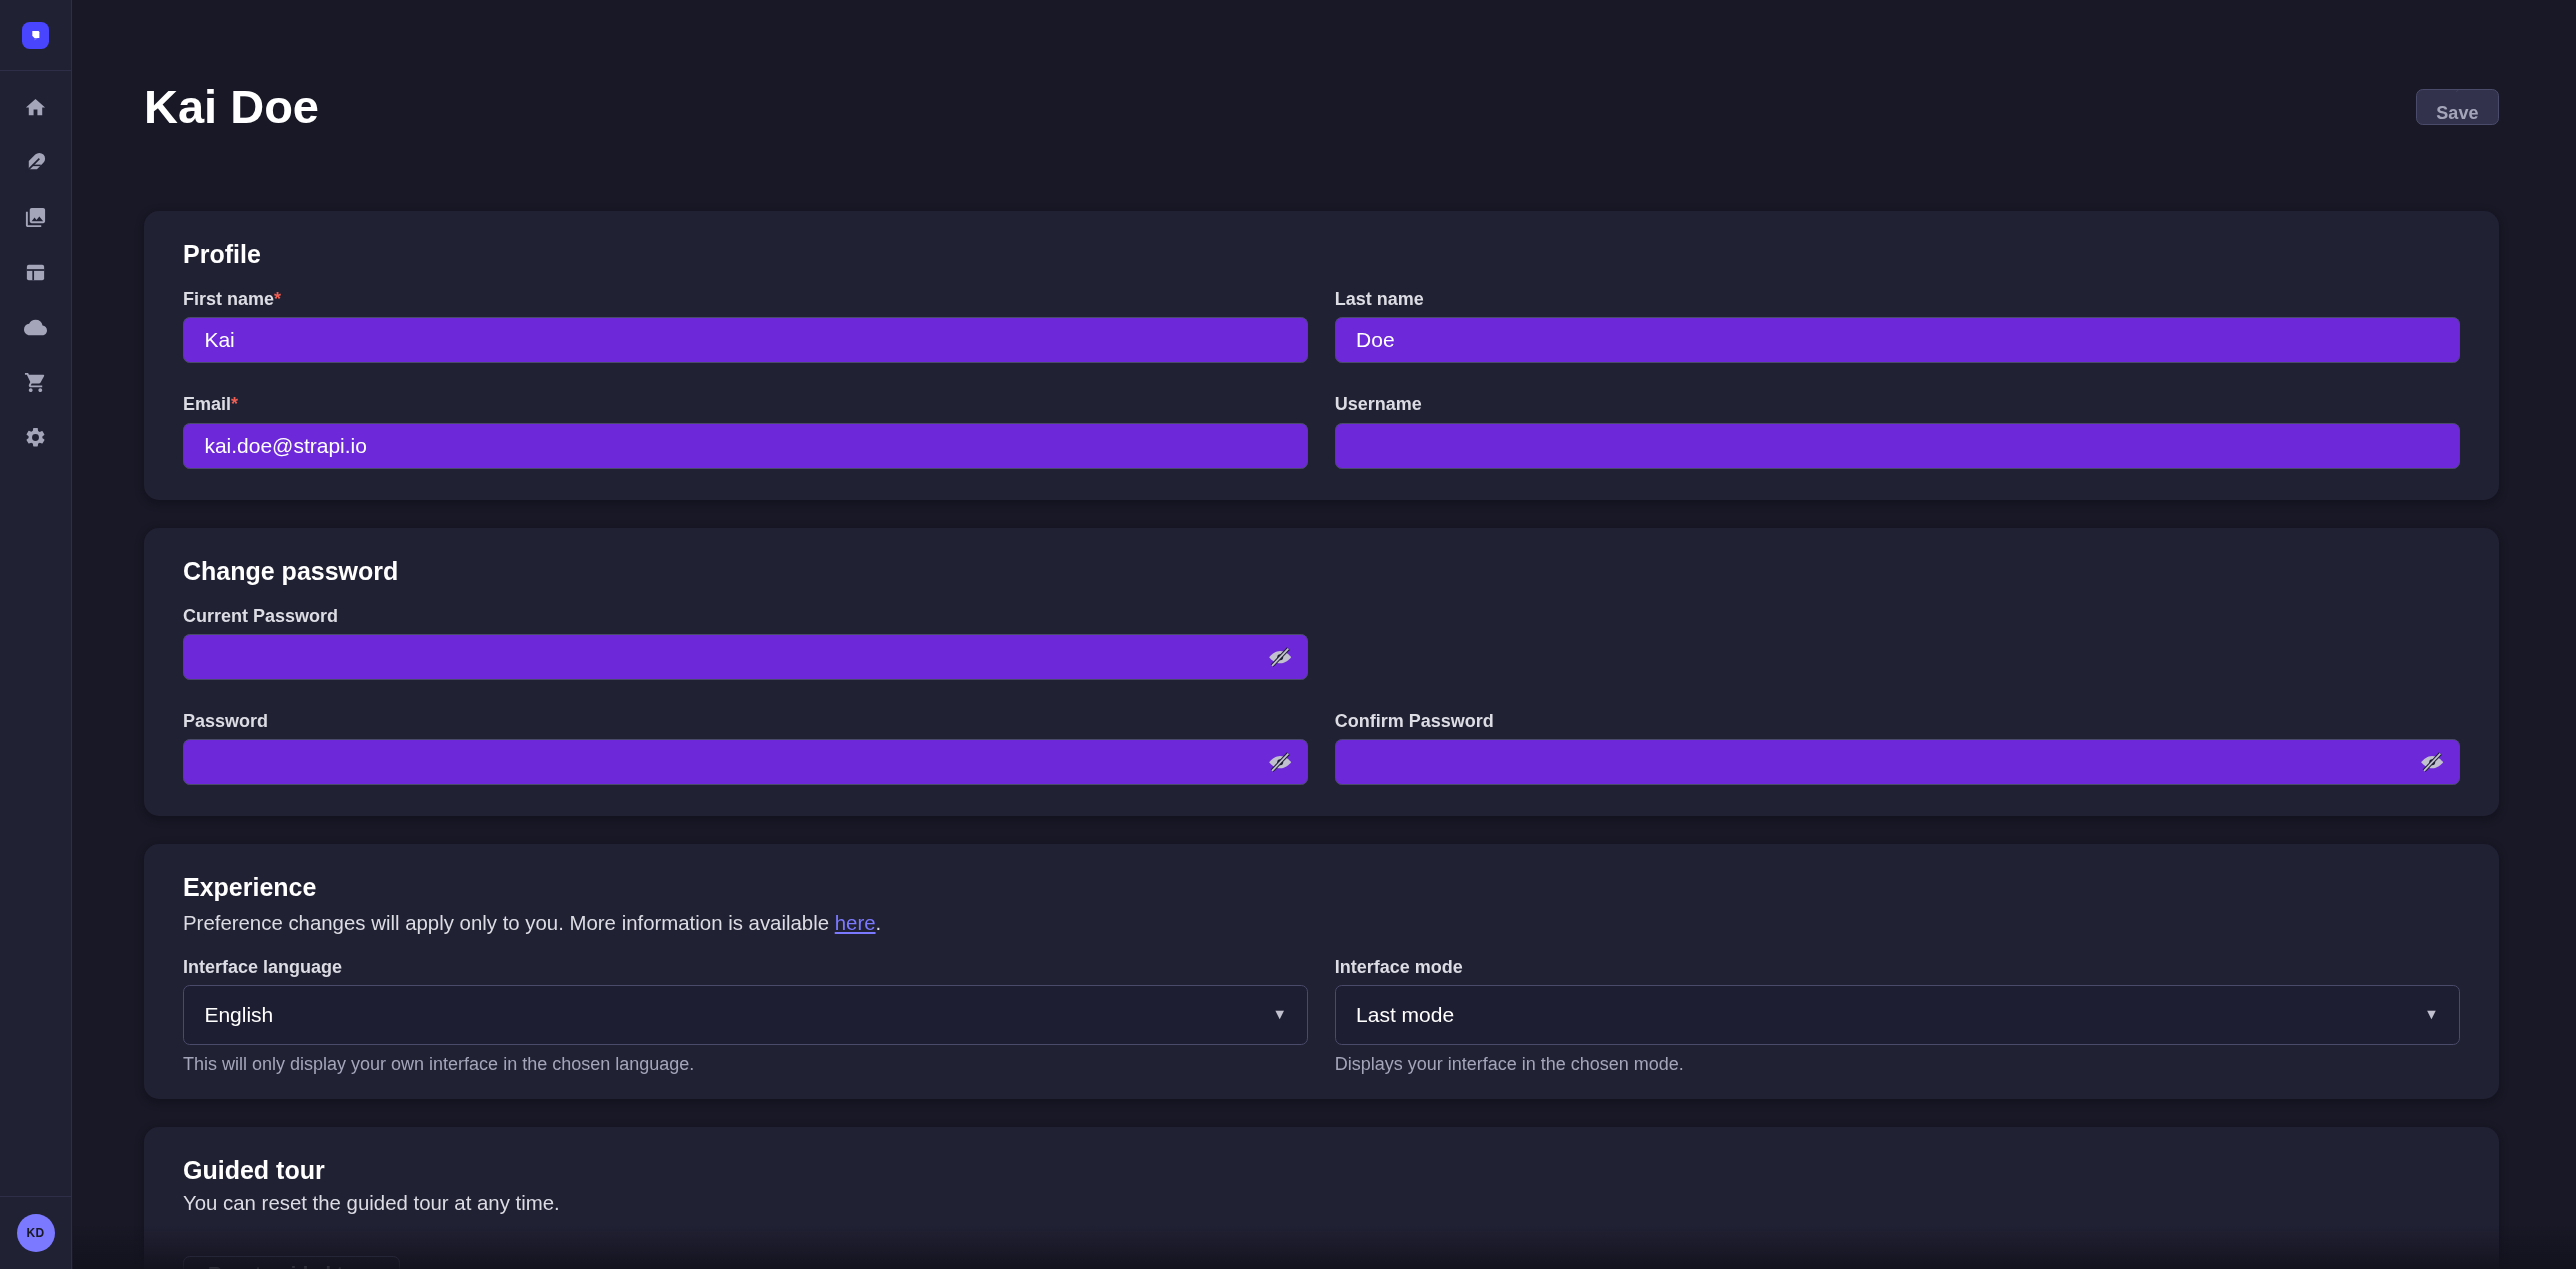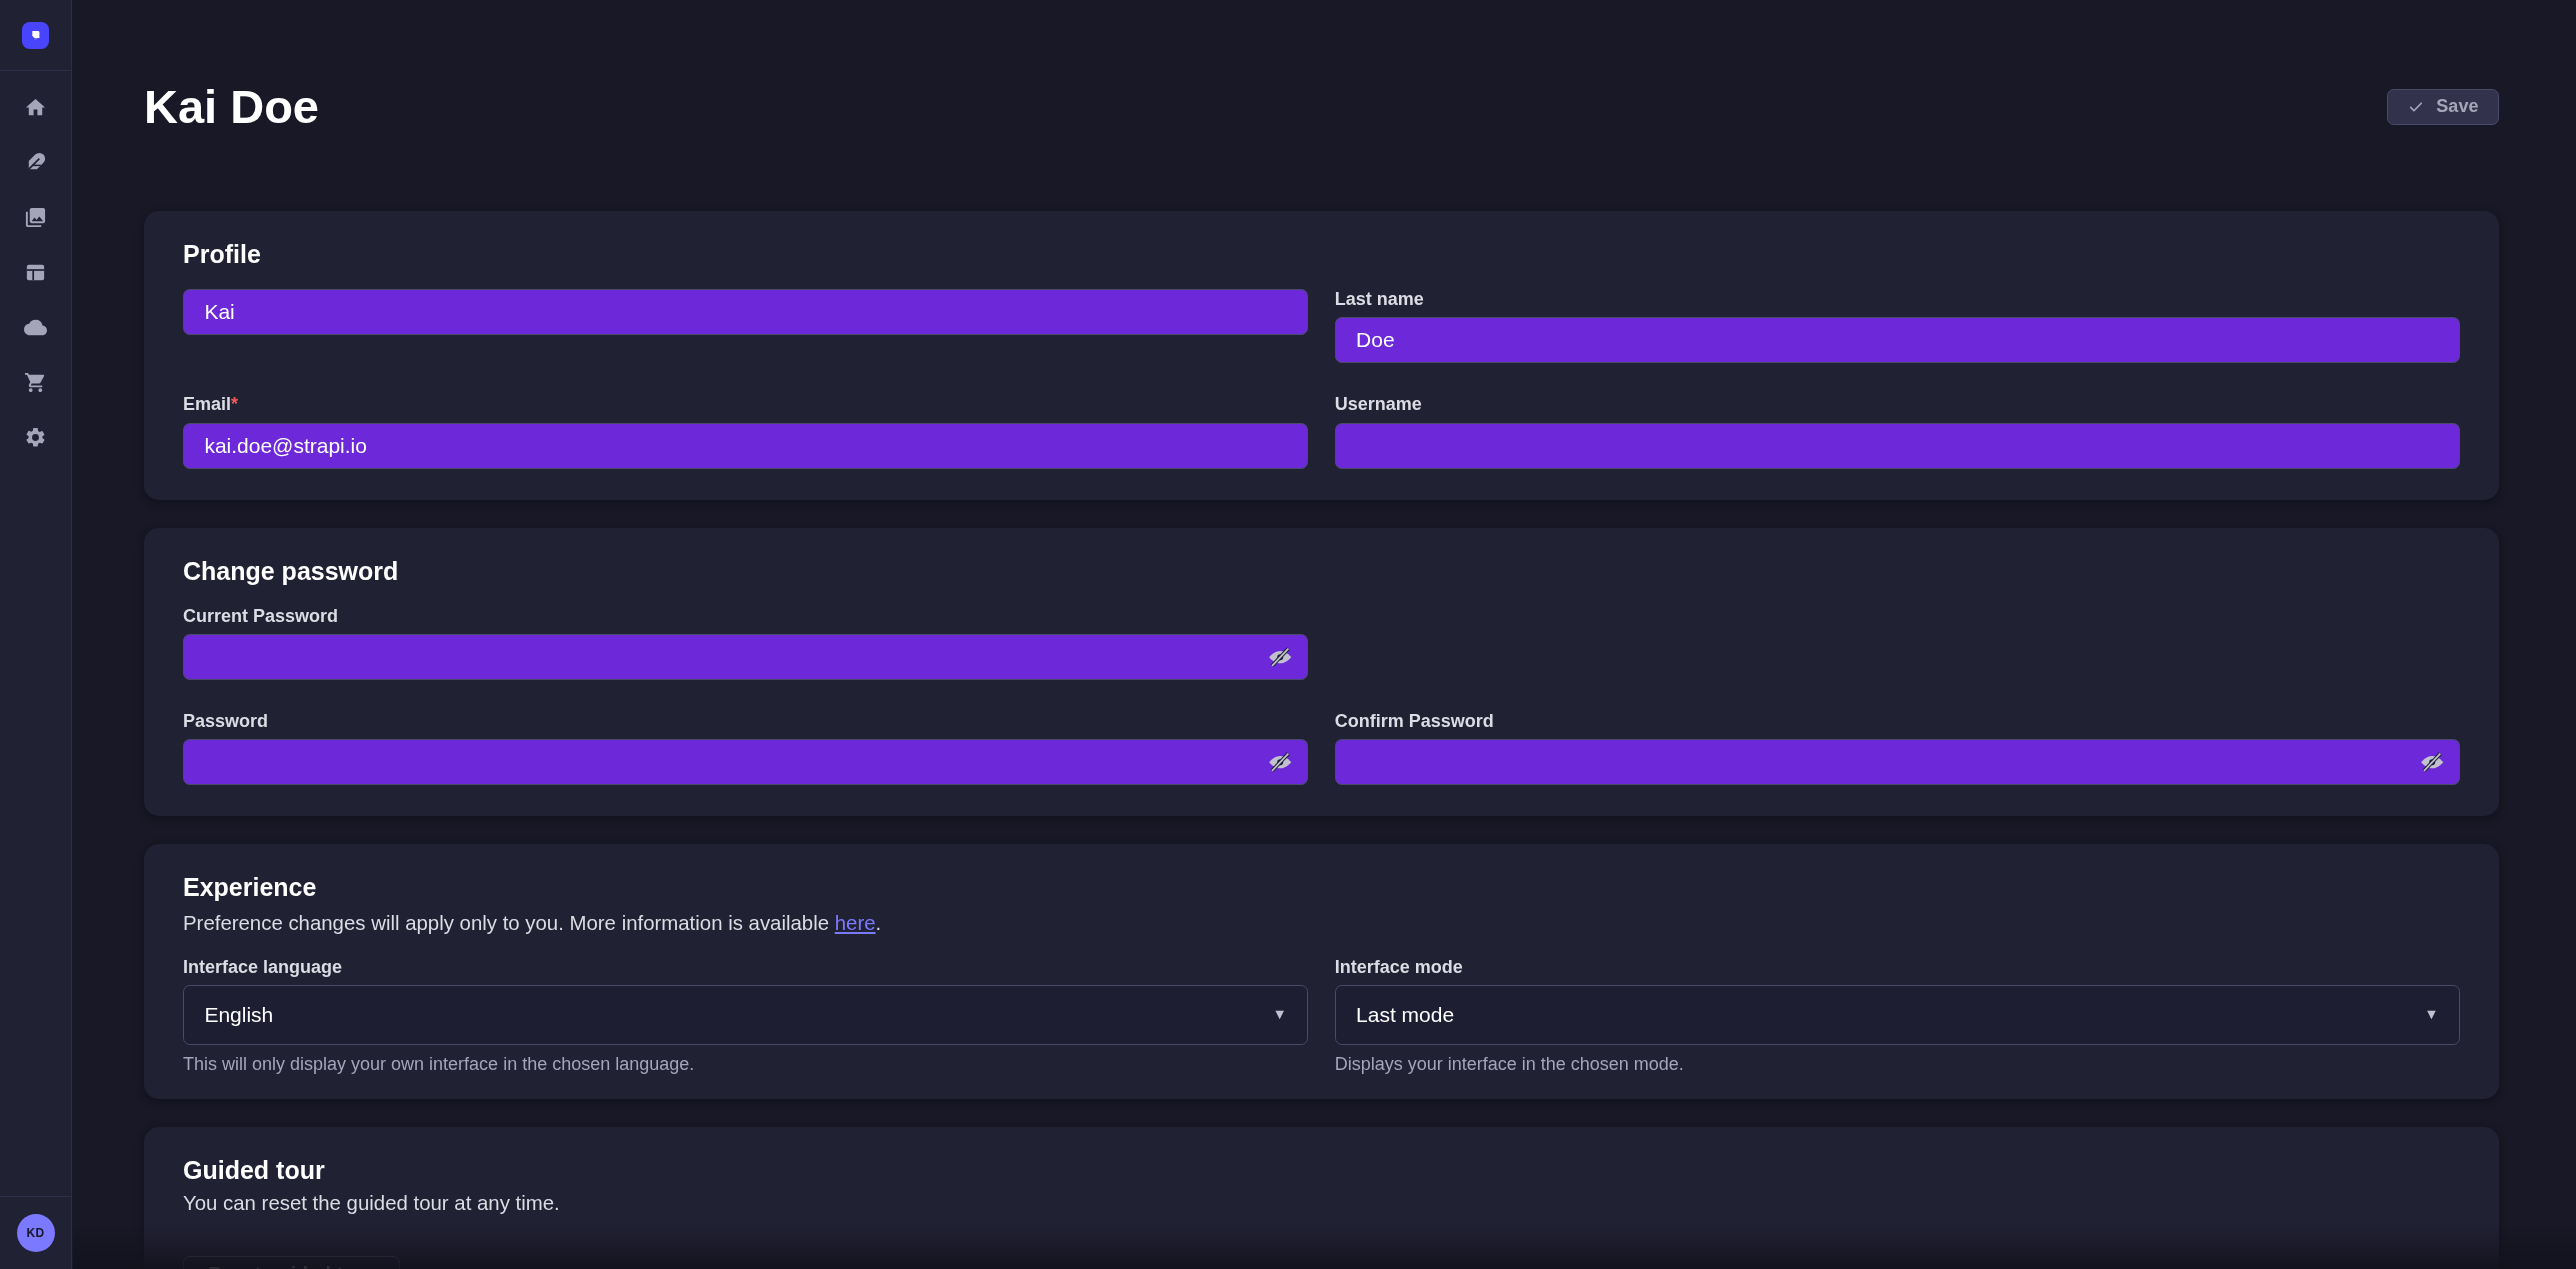--- a/index.html
+++ b/index.html
@@ -65,21 +65,21 @@
   .page-title {
     font-size: 47px; font-weight: 700; color: #ffffff;
     line-height: 49px; letter-spacing: 0;
   }
   .save-btn {
     display: flex; align-items: center; gap: 11px;
     height: 36px; padding: 0 19.6px;
     background: #32324d;
     border: 0.9px solid #4a4a6a; border-radius: 6.8px;
     color: #a5a5ba; font-size: 18px; font-weight: 600;
-    font-family: inherit; cursor: pointer;
+    font-family: inherit; cursor: pointer; flex-direction: column;
   }
   .save-btn svg { width: 18px; height: 18px; }
 
   .cards { display: flex; flex-direction: column; gap: 28px; padding-bottom: 17px; }
   .card {
     background: #212134;
     border-radius: 15px;
     box-shadow: 0 2.6px 8.5px rgba(5,5,14,0.35);
     padding: 29px 39px 31px 39px;
   }
@@ -227,20 +227,21 @@
       <span>Save</span>
     </button>
   </div>
 
   <div class="cards">
 
     <section class="card">
       <h2 class="card-title">Profile</h2>
       <div class="field-grid">
         <div>
+          <label class="field-label"><span>First name</span><span class="req">*</span></label>
           <div class="input-wrap">
             <input class="text-input" type="text" value="Kai" style="">
           </div>
         </div>
         <div>
           <label class="field-label">Last name</label>
           <div class="input-wrap">
             <input class="text-input" type="text" value="Doe" style="">
           </div>
         </div>

